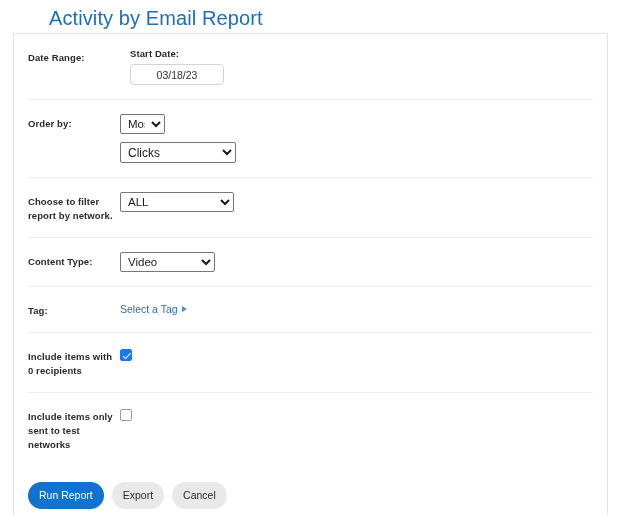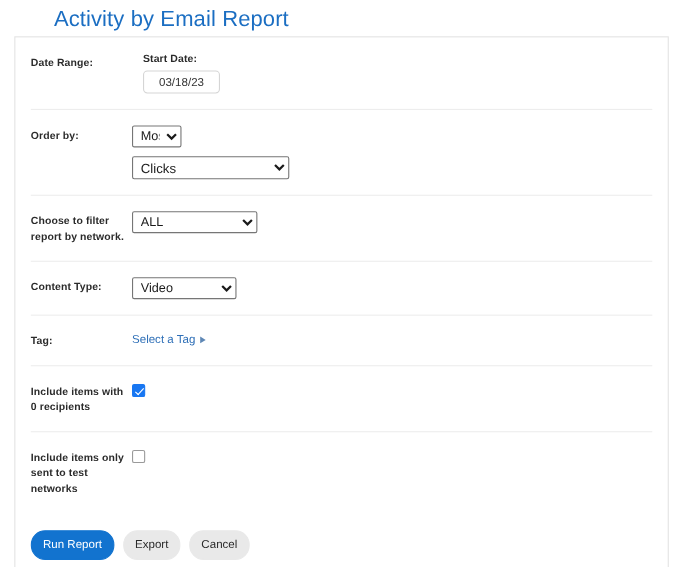--- a/index.html
+++ b/index.html
@@ -75,21 +75,21 @@
     margin-left: 10px;
   }
   .date-caption {
     font-size: 9.5px;
     font-weight: bold;
     color: #2b2b2b;
     margin-bottom: 5px;
     letter-spacing: 0.1px;
   }
   .date-input {
-    width: 70px;
+    width: 94px;
     height: 21px;
     box-sizing: border-box;
     border: 1px solid #d5d5d5;
     border-radius: 4px;
     background: #fff;
     font-family: "Liberation Sans", sans-serif;
     font-size: 10.5px;
     color: #333;
     text-align: center;
     padding: 0 4px;
@@ -102,21 +102,21 @@
     border: 1px solid #767676;
     border-radius: 2px;
     background: #ffffff;
     font-family: "Liberation Sans", sans-serif;
     font-size: 11.5px;
     color: #1a1a1a;
     padding: 0 3px;
     outline: none;
   }
   select.sel-most { width: 45px; }
-  select.sel-metric { width: 143px; height: 21px; font-size: 12px; }
+  select.sel-metric { width: 116px; height: 21px; font-size: 12px; }
   select.sel-network { width: 114px; }
   select.sel-content { width: 95px; }
 
   .tag-link {
     font-size: 10.5px;
     color: #2e6fb7;
     text-decoration: none;
     display: inline-flex;
     align-items: center;
     gap: 4px;

